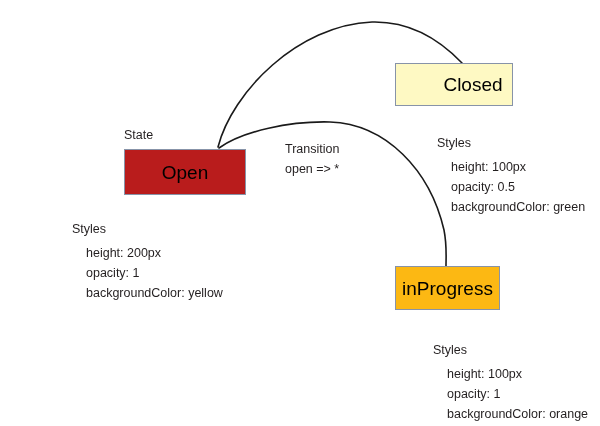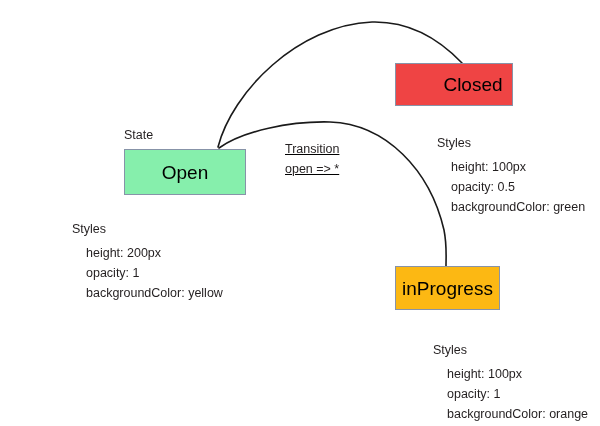--- a/index.html
+++ b/index.html
@@ -77,46 +77,45 @@
   }
   .styles-list .line {
     font-size: 12.5px;
     color: #231f20;
     line-height: 20px;
     white-space: nowrap;
   }
   .transition-label {
     position: absolute;
     z-index: 2;
-    text-decoration: underline;
   }
   .transition-label .line {
     font-size: 12.5px;
     color: #231f20;
     line-height: 20px;
     white-space: nowrap;
   }
 </style>
 </head>
 <body>
 
 <div id="canvas">
 
   <svg class="edges" viewBox="0 0 600 426" xmlns="http://www.w3.org/2000/svg">
     <path d="M 218 147 C 232 92 298 25 372 22 C 410 21 440 40 462 63" fill="none" stroke="#1a1a1a" stroke-width="1.6" stroke-linecap="round"></path>
     <path d="M 219 148 C 243 131 290 121 330 122 C 386 124 430 170 444 230 C 447 245 446 257 446 266" fill="none" stroke="#1a1a1a" stroke-width="1.6" stroke-linecap="round"></path>
   </svg>
 
   <div class="caption" style="left:124px; top:129px;">State</div>
 
-  <div class="node" id="node-open" style="background:#86efac;">
+  <div class="node" id="node-open" style="background:#b91c1c;">
     <span>Open</span>
   </div>
 
-  <div class="node" id="node-closed" style="background:#ef4444;padding-left:38px;">
+  <div class="node" id="node-closed" style="background:#fef9c3;padding-left:38px;">
     <span>Closed</span>
   </div>
 
   <div class="node" id="node-inprogress" style="background:#fcb813;">
     <span>inProgress</span>
   </div>
 
   <div class="transition-label" style="left:285px; top:139px;">
     <div class="line">Transition</div>
     <div class="line">open =&gt;  *</div>

